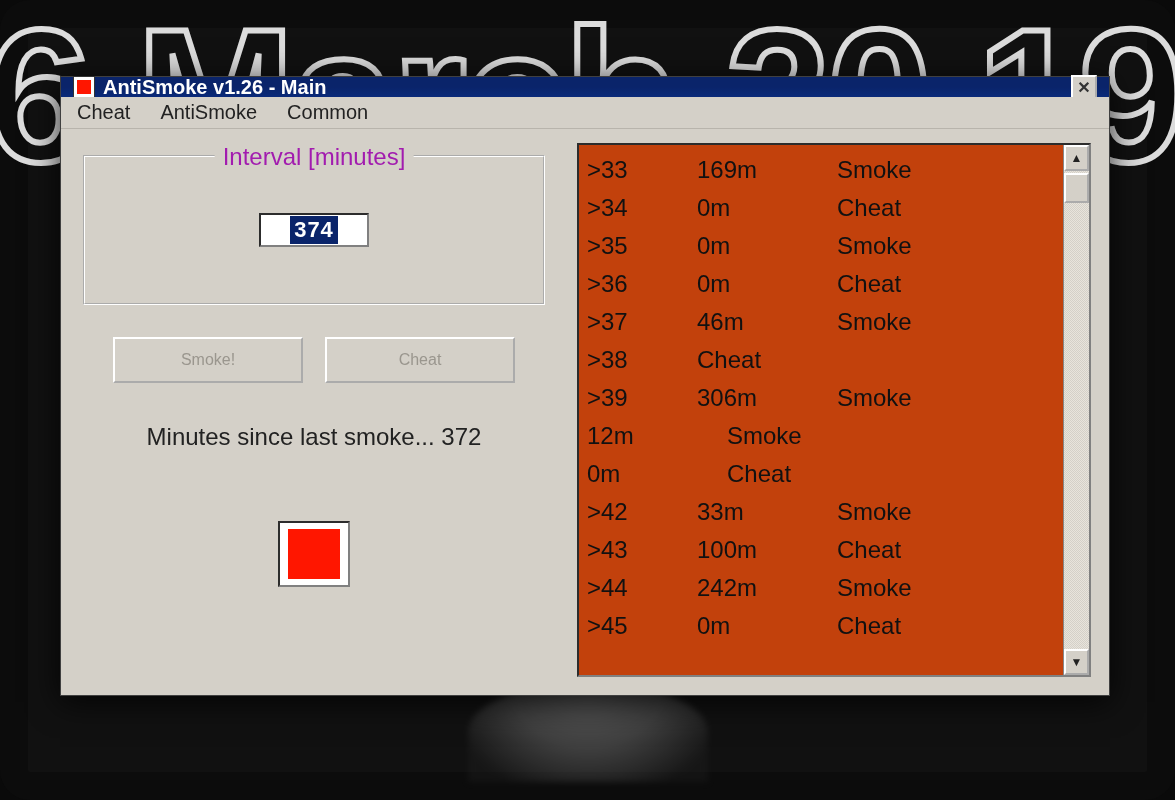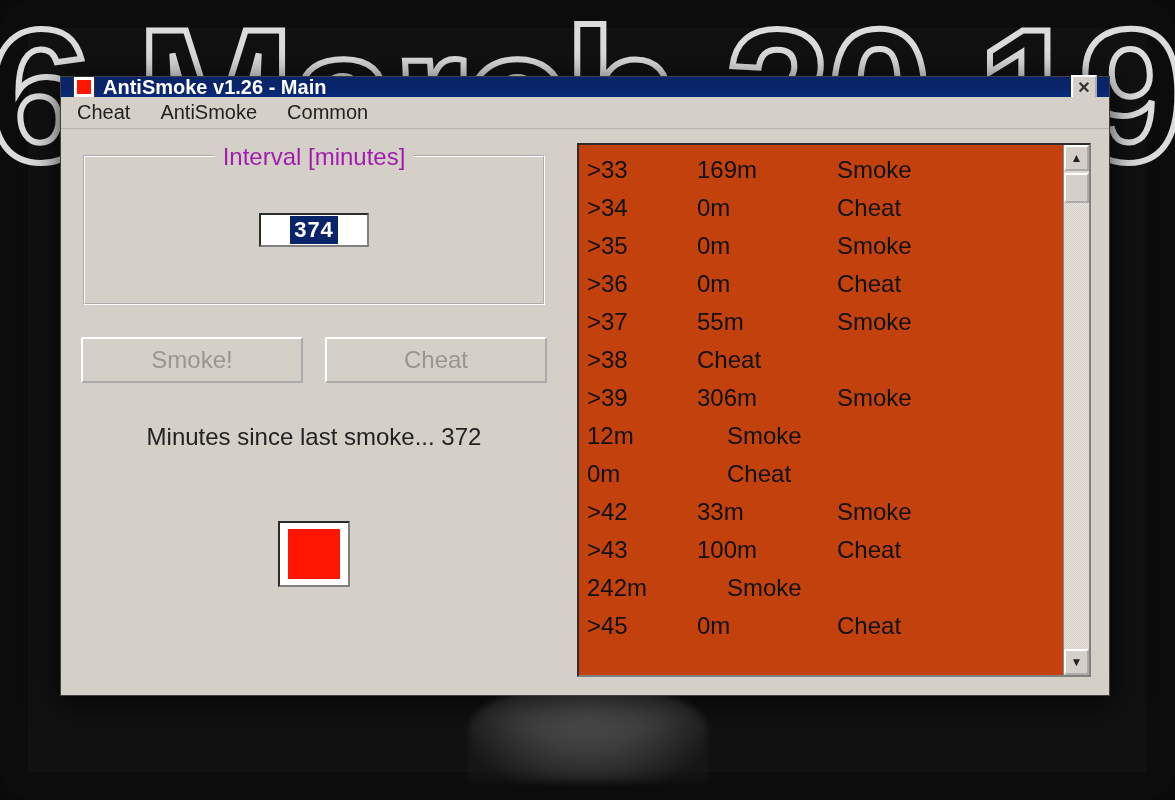--- a/index.html
+++ b/index.html
@@ -160,26 +160,26 @@
     font-family: "Tahoma", Arial;
     letter-spacing: 1px;
   }
   .btn-row {
     display: flex;
     gap: 22px;
     justify-content: center;
     margin-top: 22px;
   }
   .btn {
-    width: 222px;
+    width: 190px;
     height: 46px;
     background: #d4d0c8;
     border: 2px outset #fff;
     color: #9a968e;
-    font-size: 24px;
+    font-size: 16px;
     display: flex;
     align-items: center;
     justify-content: center;
     cursor: default;
   }
   .status-line {
     margin-top: 40px;
     text-align: center;
     font-size: 24px;
     color: #222;
@@ -323,21 +323,21 @@
             <span class="col2">0m</span>
             <span class="col3">Smoke</span>
           </div>
           <div class="list-row">
             <span class="col1">&gt;36</span>
             <span class="col2">0m</span>
             <span class="col3">Cheat</span>
           </div>
           <div class="list-row">
             <span class="col1">&gt;37</span>
-            <span class="col2">55m</span>
+            <span class="col2">46m</span>
             <span class="col3">Smoke</span>
           </div>
           <div class="list-row">
             <span class="col1">&gt;38</span>
             <span class="col3">Cheat</span>
           </div>
           <div class="list-row">
             <span class="col1">&gt;39</span>
             <span class="col2">306m</span>
             <span class="col3">Smoke</span>
@@ -354,20 +354,21 @@
             <span class="col1">&gt;42</span>
             <span class="col2">33m</span>
             <span class="col3">Smoke</span>
           </div>
           <div class="list-row">
             <span class="col1">&gt;43</span>
             <span class="col2">100m</span>
             <span class="col3">Cheat</span>
           </div>
           <div class="list-row">
+            <span class="col1">&gt;44</span>
             <span class="col2">242m</span>
             <span class="col3">Smoke</span>
           </div>
           <div class="list-row">
             <span class="col1">&gt;45</span>
             <span class="col2">0m</span>
             <span class="col3">Cheat</span>
           </div>
         </div>
       <div class="scrollbar">

